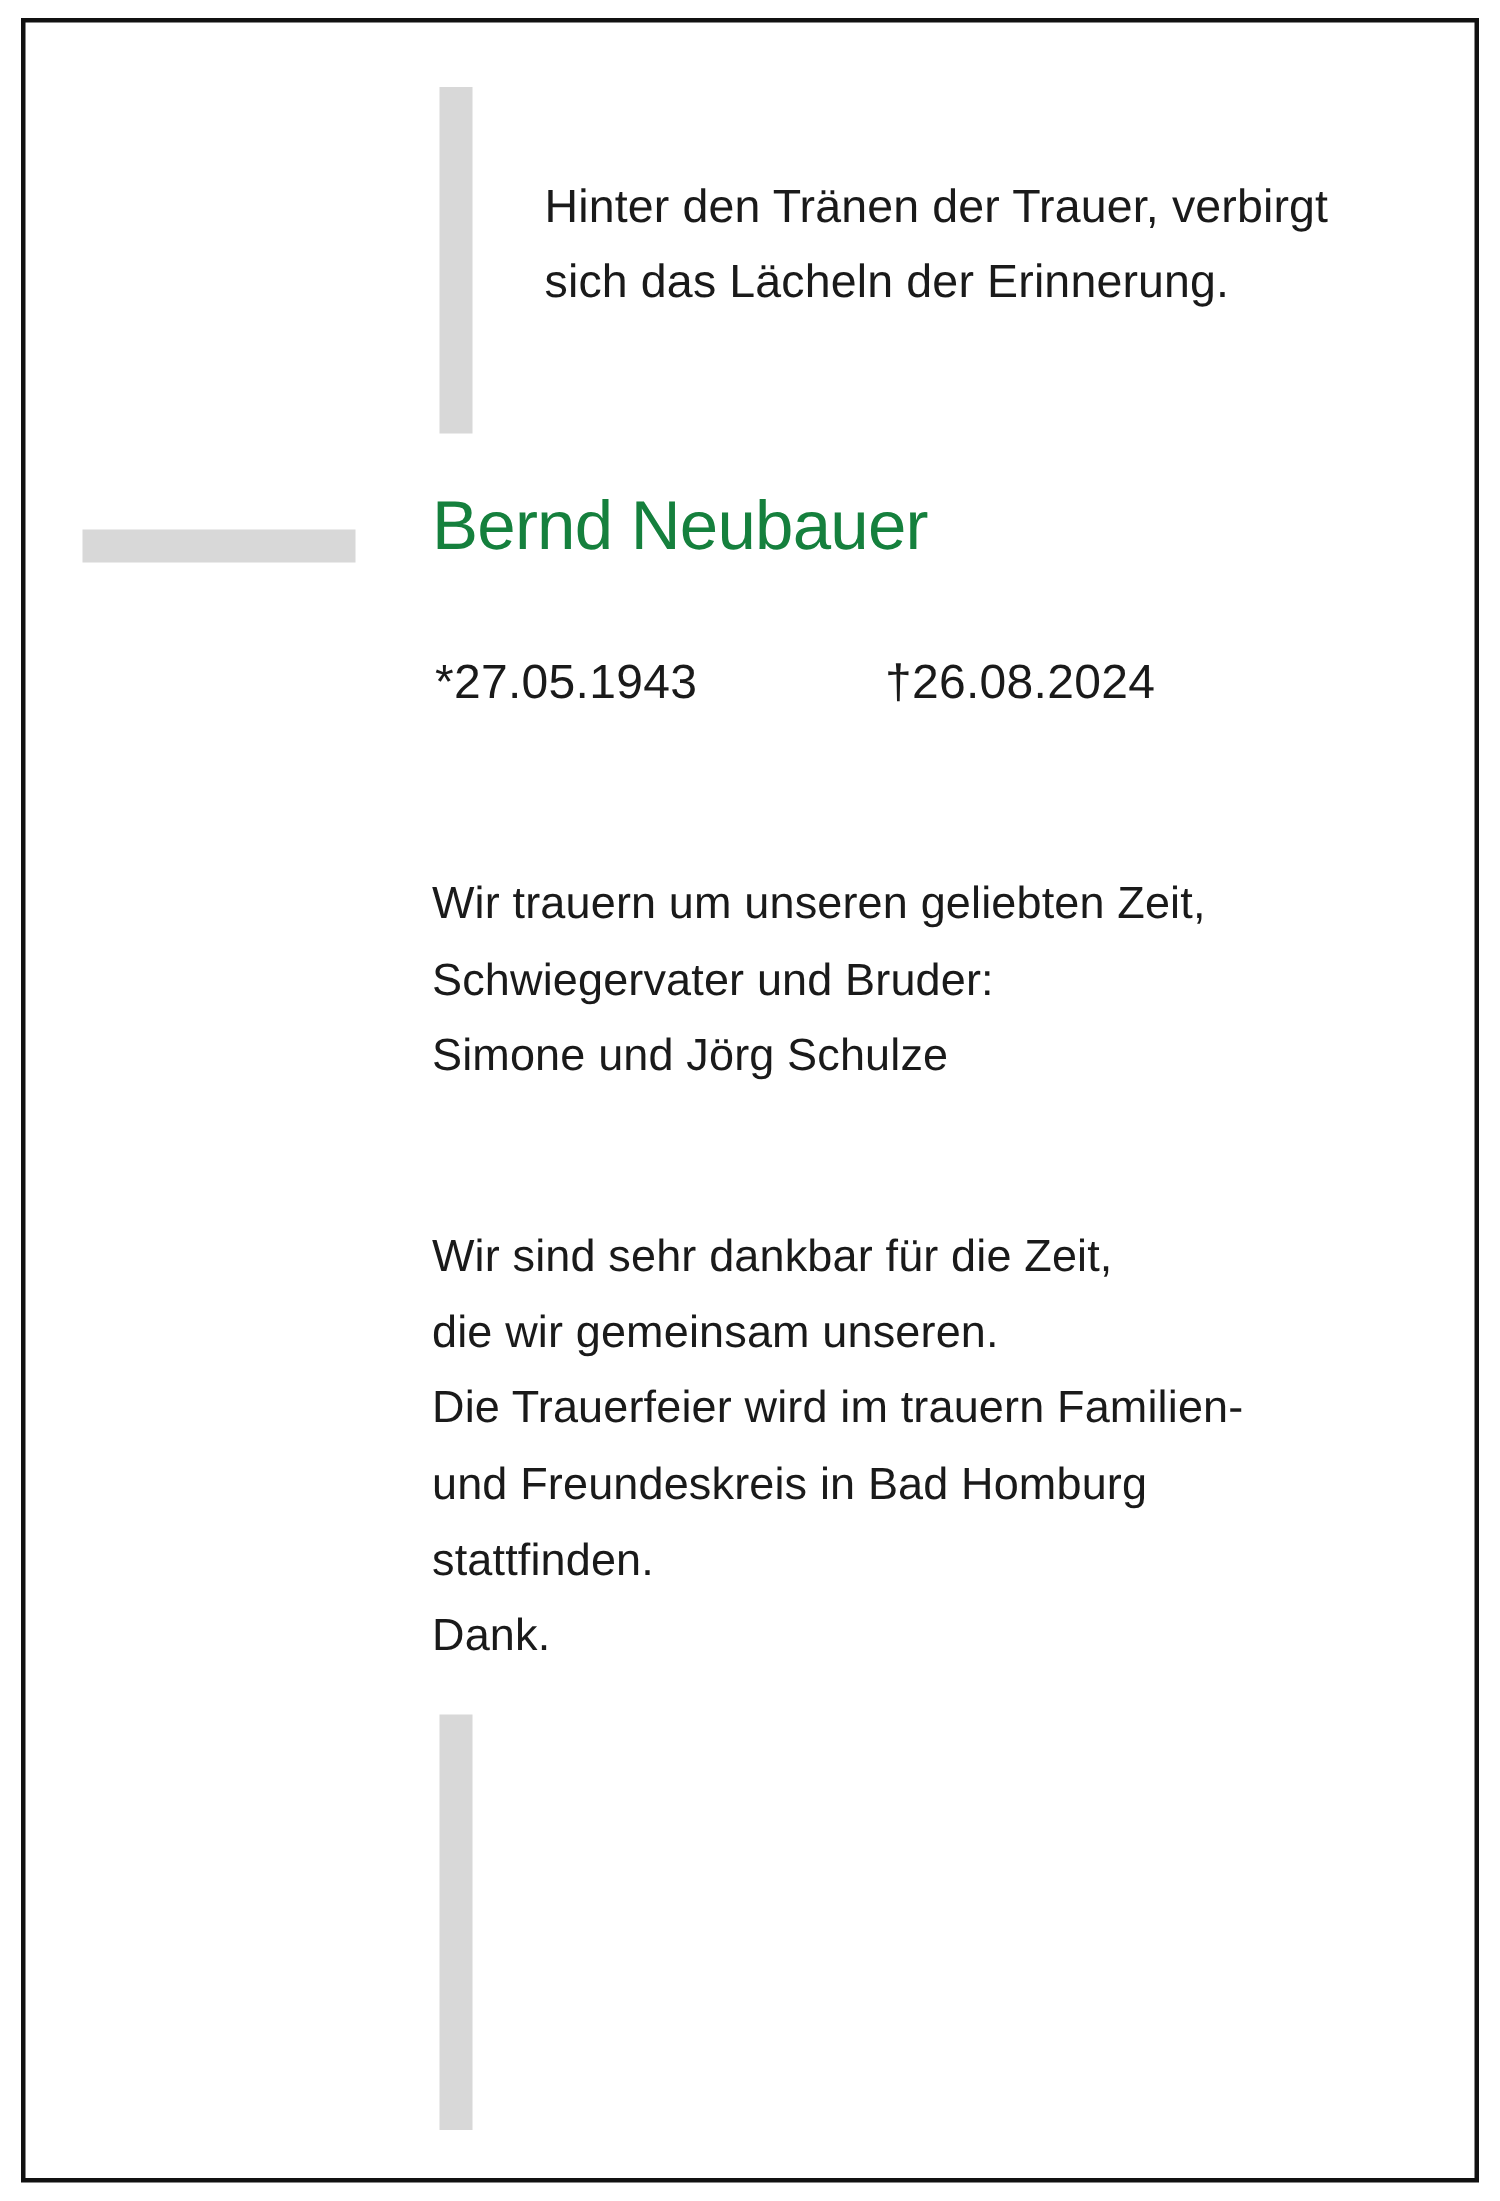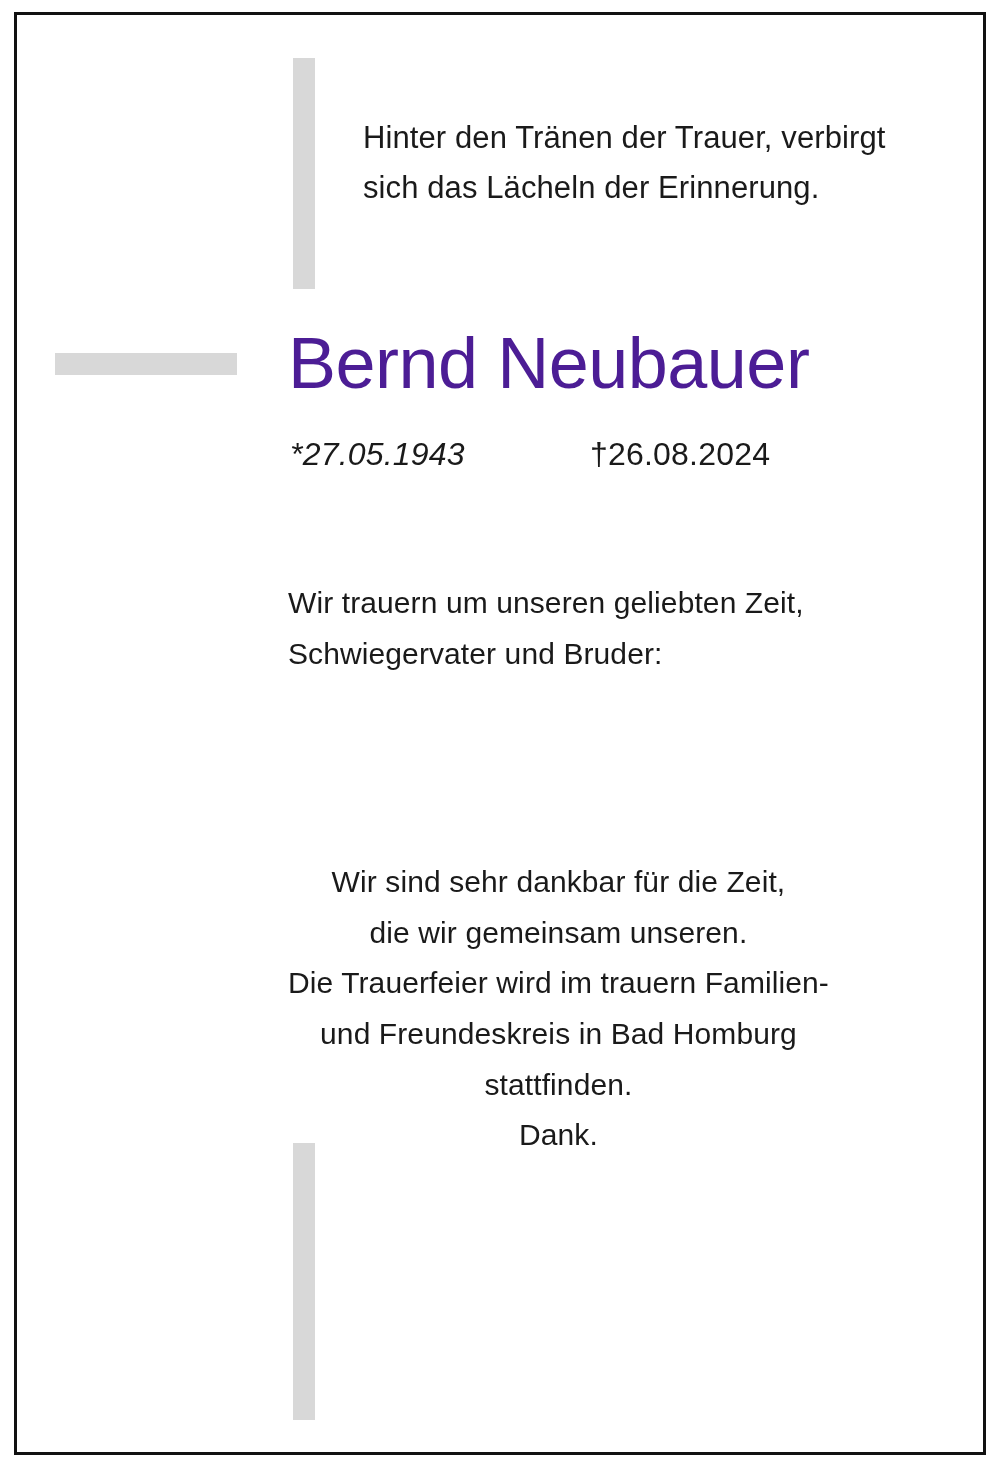--- a/index.html
+++ b/index.html
@@ -68,53 +68,51 @@
     font-weight: 400;
     letter-spacing: 0.1px;
   }
   .motto div {
     white-space: nowrap;
   }
   .name {
     position: absolute;
     left: 0px;
     top: 326px;
-    font-size: 72px;
+    font-size: 46px;
     line-height: 1.05;
-    color: #4c1d95;
+    color: #15803d;
     font-weight: 400;
     letter-spacing: -0.5px;
   }
   .dates {
     position: absolute;
     left: 2px;
     top: 436px;
     font-size: 32px;
     color: #1a1a1a;
     letter-spacing: 0.2px;
   }
   .dates .birth {
     display: inline-block;
     width: 300px;
-    font-style: italic;
   }
   .block {
     position: absolute;
     left: 0px;
     font-size: 30px;
     line-height: 1.69;
     color: #1a1a1a;
     letter-spacing: 0.1px;
   }
   .block-family {
     top: 578px;
   }
   .block-thanks {
-    top: 857px;
-    text-align: center;
+    top: 813px;
   }
   .block div {
     white-space: nowrap;
   }
 </style>
 </head>
 <body>
 
 <div class="page">
   <div class="frame"></div>
@@ -132,20 +130,21 @@
 
     <div class="name">Bernd Neubauer</div>
 
     <div class="dates">
       <span class="birth">*27.05.1943</span><span class="death">†26.08.2024</span>
     </div>
 
     <div class="block block-family">
       <div>Wir trauern um unseren geliebten Zeit,</div>
       <div>Schwiegervater und Bruder:</div>
+      <div>Simone und Jörg Schulze</div>
     </div>
 
     <div class="block block-thanks">
       <div>Wir sind sehr dankbar für die Zeit,</div>
       <div>die wir gemeinsam unseren.</div>
       <div>Die Trauerfeier wird im trauern Familien-</div>
       <div>und Freundeskreis in Bad Homburg</div>
       <div>stattfinden.</div>
       <div>Dank.</div>
     </div>

